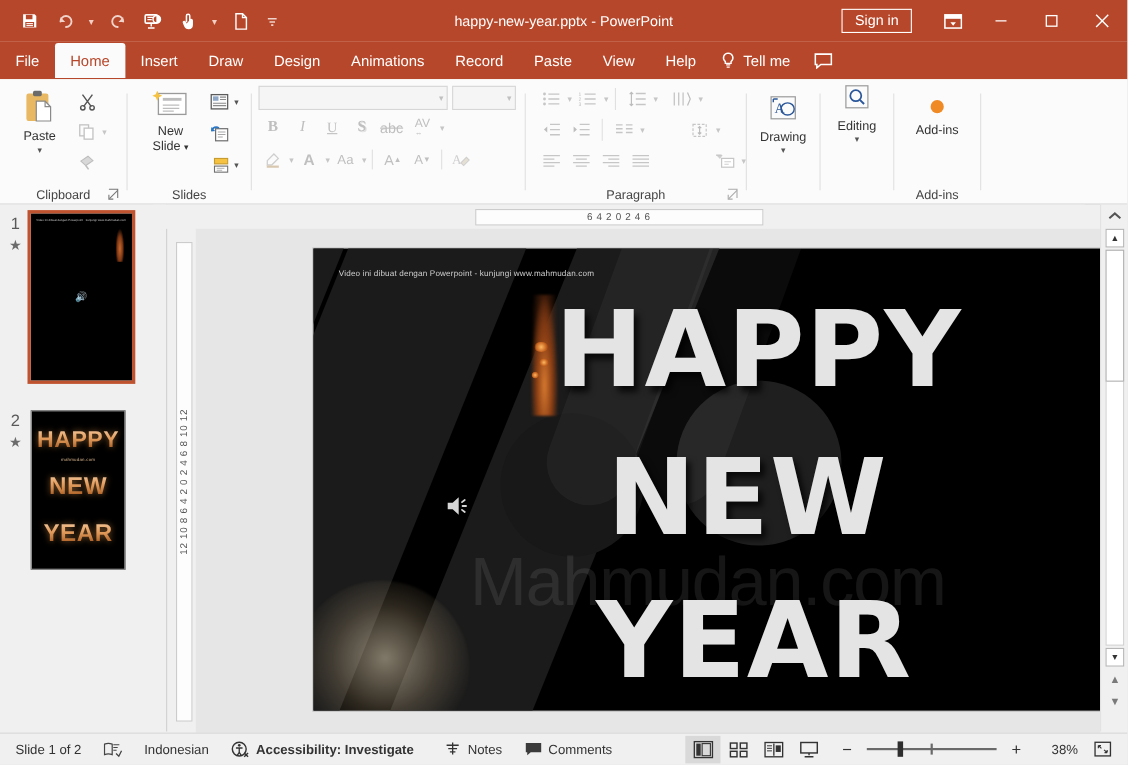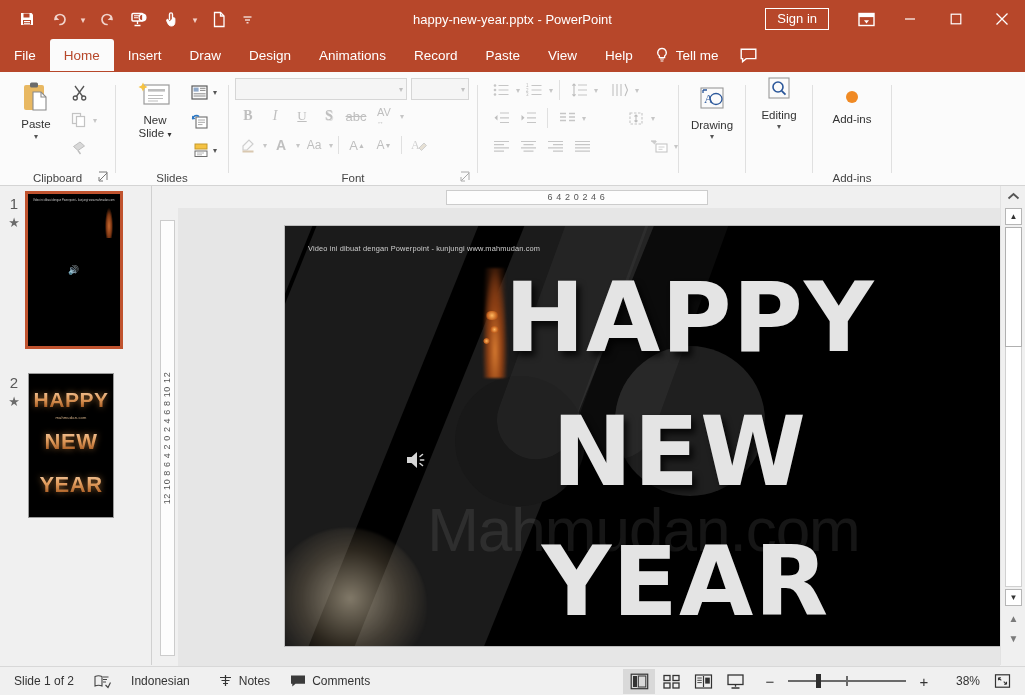--- a/index.html
+++ b/index.html
@@ -141,21 +141,21 @@
     -webkit-background-clip: text; background-clip: text; color: transparent;
     text-shadow: 0 0 6px rgba(240,160,80,.55);
   }
   .t2-sub {
     position: absolute; left: 0; right: 0; text-align: center;
     color: #d8b48c; font-size: 4px; letter-spacing: .2px;
   }
 
   
   .hruler {
-    position: absolute; top: 186px; left: 153px; width: 847px; height: 22px;
+    position: absolute; top: 186px; left: 139px; width: 847px; height: 22px;
     background: #f0f0f0; display: flex; align-items: center; justify-content: center;
   }
   .hruler-inner {
     width: 262px; height: 15px; background: #fdfdfd; border: 1px solid #ccc;
     display: flex; align-items: center; justify-content: center;
     font-size: 9px; color: #555; letter-spacing: .6px; white-space: nowrap;
     overflow: hidden;
   }
   .vruler {
     position: absolute; top: 208px; left: 156px; width: 22px; height: 460px;
@@ -553,129 +553,129 @@
           <div class="smbtn dis" style="font-size:12px">A<span style="font-size:7px;vertical-align:super">▼</span></div>
           <span style="width:1px;height:18px;background:#e0e0e0;margin:0 3px"></span>
           <div class="smbtn dis">
             <svg width="17" height="16" viewBox="0 0 17 16">
                 <text x="0" y="12" font-size="12" fill="#cfcfcf" font-family="serif">A</text>
                 <path d="M8 11 L13 6 L15.5 8.5 L10.5 13.5 Z" fill="#e6e0d4" stroke="#cfcfcf" stroke-width="1"></path>
               </svg>
           </div>
         </div>
       </div>
+    </div>
+    <div class="rgroup-sep"></div>
+
+    <div class="rgroup" style="width:200px">
+      <div class="rgroup-body" style="flex-direction:column;padding-left:10px;gap:2px">
+        <div style="display:flex;align-items:center;gap:1px">
+          <div class="smbtn dis">
+            <svg width="17" height="14" viewBox="0 0 17 14">
+                <circle cx="2" cy="2.5" r="1.3" fill="#c6c6c6"></circle>
+                <circle cx="2" cy="7" r="1.3" fill="#c6c6c6"></circle>
+                <circle cx="2" cy="11.5" r="1.3" fill="#c6c6c6"></circle>
+                <path d="M5.5 2.5h10M5.5 7h10M5.5 11.5h10" stroke="#c6c6c6" stroke-width="1.2"></path>
+              </svg>
+          </div>
+          <span class="caret-sm dis">▾</span>
+          <div class="smbtn dis">
+            <svg width="17" height="14" viewBox="0 0 17 14">
+                <text x="0" y="4" font-size="4.5" fill="#bdbdbd">1</text>
+                <text x="0" y="8.8" font-size="4.5" fill="#bdbdbd">2</text>
+                <text x="0" y="13.3" font-size="4.5" fill="#bdbdbd">3</text>
+                <path d="M5.5 2.5h10M5.5 7h10M5.5 11.5h10" stroke="#c6c6c6" stroke-width="1.2"></path>
+              </svg>
+          </div>
+          <span class="caret-sm dis">▾</span>
+          <span style="width:1px;height:20px;background:#e0e0e0;margin:0 5px"></span>
+          <div class="smbtn dis">
+            <svg width="17" height="14" viewBox="0 0 17 14">
+                <path d="M7 2h9M7 7h9M7 12h9" stroke="#c6c6c6" stroke-width="1.2"></path>
+                <path d="M3 1v12M1.4 2.6 3 1 4.6 2.6M1.4 11.4 3 13 4.6 11.4" stroke="#bdbdbd" stroke-width="1.1" fill="none"></path>
+              </svg>
+          </div>
+          <span class="caret-sm dis">▾</span>
+          <div class="smbtn dis" style="margin-left:8px">
+            <svg width="18" height="14" viewBox="0 0 18 14">
+                <path d="M2 1v12M6 1v12M10 1v12" stroke="#c6c6c6" stroke-width="1.2"></path>
+                <path d="M14 1 L16.5 7 L14 13" stroke="#bdbdbd" stroke-width="1.1" fill="none"></path>
+              </svg>
+          </div>
+          <span class="caret-sm dis">▾</span>
+        </div>
+        <div style="display:flex;align-items:center;gap:1px">
+          <div class="smbtn dis">
+            <svg width="17" height="14" viewBox="0 0 17 14">
+                <path d="M7 2h9M7 6.8h9M7 11.5h9" stroke="#c6c6c6" stroke-width="1.2"></path>
+                <path d="M4.5 4 L1.5 6.8 L4.5 9.5" fill="#bdbdbd"></path>
+              </svg>
+          </div>
+          <div class="smbtn dis">
+            <svg width="17" height="14" viewBox="0 0 17 14">
+                <path d="M7 2h9M7 6.8h9M7 11.5h9" stroke="#c6c6c6" stroke-width="1.2"></path>
+                <path d="M1.5 4 L4.5 6.8 L1.5 9.5" fill="#bdbdbd"></path>
+              </svg>
+          </div>
+          <span style="width:1px;height:20px;background:#e0e0e0;margin:0 5px"></span>
+          <div class="smbtn dis">
+            <svg width="17" height="14" viewBox="0 0 17 14">
+                <path d="M1 2.5h6M1 6h6M1 9.5h6M10 2.5h6M10 6h6M10 9.5h6" stroke="#c6c6c6" stroke-width="1.3"></path>
+              </svg>
+          </div>
+          <span class="caret-sm dis">▾</span>
+          <div class="smbtn dis" style="margin-left:36px">
+            <svg width="18" height="15" viewBox="0 0 18 15">
+                <rect x="3" y="2" width="12" height="11" fill="none" stroke="#c6c6c6" stroke-width="1.1" stroke-dasharray="2.5 1.5"></rect>
+                <path d="M9 4v7M7.5 5.5 9 4 10.5 5.5M7.5 9.5 9 11 10.5 9.5" stroke="#bdbdbd" stroke-width="1.1" fill="none"></path>
+              </svg>
+          </div>
+          <span class="caret-sm dis">▾</span>
+        </div>
+        <div style="display:flex;align-items:center;gap:1px">
+          <div class="smbtn dis">
+            <svg width="17" height="13" viewBox="0 0 17 13">
+                <path d="M1 1.5h15M1 4.7h10M1 7.9h15M1 11.1h10" stroke="#c6c6c6" stroke-width="1.2"></path>
+              </svg>
+          </div>
+          <div class="smbtn dis">
+            <svg width="17" height="13" viewBox="0 0 17 13">
+                <path d="M1 1.5h15M3.5 4.7h10M1 7.9h15M3.5 11.1h10" stroke="#c6c6c6" stroke-width="1.2"></path>
+              </svg>
+          </div>
+          <div class="smbtn dis">
+            <svg width="17" height="13" viewBox="0 0 17 13">
+                <path d="M1 1.5h15M6 4.7h10M1 7.9h15M6 11.1h10" stroke="#c6c6c6" stroke-width="1.2"></path>
+              </svg>
+          </div>
+          <div class="smbtn dis">
+            <svg width="17" height="13" viewBox="0 0 17 13">
+                <path d="M1 1.5h15M1 4.7h15M1 7.9h15M1 11.1h15" stroke="#c6c6c6" stroke-width="1.2"></path>
+              </svg>
+          </div>
+          <div class="smbtn dis" style="margin-left:50px">
+            <svg width="19" height="15" viewBox="0 0 19 15">
+                <rect x="6" y="5" width="11" height="8" fill="#fff" stroke="#c6c6c6" stroke-width="1.1"></rect>
+                <path d="M8.5 8h6M8.5 10.3h4" stroke="#d0d0d0" stroke-width="1"></path>
+                <path d="M1 2 L7 2 L4.5 5.5 Z" fill="#cfcfcf"></path>
+                <path d="M1 2 h5" stroke="#c6c6c6" stroke-width="1.2"></path>
+              </svg>
+          </div>
+          <span class="caret-sm dis">▾</span>
+        </div>
+      </div>
       <div class="rgroup-label">
-        <span>Font</span>
+        <span>Paragraph</span>
         <span class="dialog-launcher">
           <svg width="11" height="11" viewBox="0 0 11 11">
               <path d="M1 1h8v8" fill="none" stroke="#aaa" stroke-width="1"></path>
               <path d="M1.5 9.5 L9 2" stroke="#aaa" stroke-width="1"></path>
               <path d="M1 6v4h4" fill="none" stroke="#aaa" stroke-width="1"></path>
             </svg>
         </span>
-      </div>
-    </div>
-    <div class="rgroup-sep"></div>
-
-    <div class="rgroup" style="width:200px">
-      <div class="rgroup-body" style="flex-direction:column;padding-left:10px;gap:2px">
-        <div style="display:flex;align-items:center;gap:1px">
-          <div class="smbtn dis">
-            <svg width="17" height="14" viewBox="0 0 17 14">
-                <circle cx="2" cy="2.5" r="1.3" fill="#c6c6c6"></circle>
-                <circle cx="2" cy="7" r="1.3" fill="#c6c6c6"></circle>
-                <circle cx="2" cy="11.5" r="1.3" fill="#c6c6c6"></circle>
-                <path d="M5.5 2.5h10M5.5 7h10M5.5 11.5h10" stroke="#c6c6c6" stroke-width="1.2"></path>
-              </svg>
-          </div>
-          <span class="caret-sm dis">▾</span>
-          <div class="smbtn dis">
-            <svg width="17" height="14" viewBox="0 0 17 14">
-                <text x="0" y="4" font-size="4.5" fill="#bdbdbd">1</text>
-                <text x="0" y="8.8" font-size="4.5" fill="#bdbdbd">2</text>
-                <text x="0" y="13.3" font-size="4.5" fill="#bdbdbd">3</text>
-                <path d="M5.5 2.5h10M5.5 7h10M5.5 11.5h10" stroke="#c6c6c6" stroke-width="1.2"></path>
-              </svg>
-          </div>
-          <span class="caret-sm dis">▾</span>
-          <span style="width:1px;height:20px;background:#e0e0e0;margin:0 5px"></span>
-          <div class="smbtn dis">
-            <svg width="17" height="14" viewBox="0 0 17 14">
-                <path d="M7 2h9M7 7h9M7 12h9" stroke="#c6c6c6" stroke-width="1.2"></path>
-                <path d="M3 1v12M1.4 2.6 3 1 4.6 2.6M1.4 11.4 3 13 4.6 11.4" stroke="#bdbdbd" stroke-width="1.1" fill="none"></path>
-              </svg>
-          </div>
-          <span class="caret-sm dis">▾</span>
-          <div class="smbtn dis" style="margin-left:8px">
-            <svg width="18" height="14" viewBox="0 0 18 14">
-                <path d="M2 1v12M6 1v12M10 1v12" stroke="#c6c6c6" stroke-width="1.2"></path>
-                <path d="M14 1 L16.5 7 L14 13" stroke="#bdbdbd" stroke-width="1.1" fill="none"></path>
-              </svg>
-          </div>
-          <span class="caret-sm dis">▾</span>
-        </div>
-        <div style="display:flex;align-items:center;gap:1px">
-          <div class="smbtn dis">
-            <svg width="17" height="14" viewBox="0 0 17 14">
-                <path d="M7 2h9M7 6.8h9M7 11.5h9" stroke="#c6c6c6" stroke-width="1.2"></path>
-                <path d="M4.5 4 L1.5 6.8 L4.5 9.5" fill="#bdbdbd"></path>
-              </svg>
-          </div>
-          <div class="smbtn dis">
-            <svg width="17" height="14" viewBox="0 0 17 14">
-                <path d="M7 2h9M7 6.8h9M7 11.5h9" stroke="#c6c6c6" stroke-width="1.2"></path>
-                <path d="M1.5 4 L4.5 6.8 L1.5 9.5" fill="#bdbdbd"></path>
-              </svg>
-          </div>
-          <span style="width:1px;height:20px;background:#e0e0e0;margin:0 5px"></span>
-          <div class="smbtn dis">
-            <svg width="17" height="14" viewBox="0 0 17 14">
-                <path d="M1 2.5h6M1 6h6M1 9.5h6M10 2.5h6M10 6h6M10 9.5h6" stroke="#c6c6c6" stroke-width="1.3"></path>
-              </svg>
-          </div>
-          <span class="caret-sm dis">▾</span>
-          <div class="smbtn dis" style="margin-left:36px">
-            <svg width="18" height="15" viewBox="0 0 18 15">
-                <rect x="3" y="2" width="12" height="11" fill="none" stroke="#c6c6c6" stroke-width="1.1" stroke-dasharray="2.5 1.5"></rect>
-                <path d="M9 4v7M7.5 5.5 9 4 10.5 5.5M7.5 9.5 9 11 10.5 9.5" stroke="#bdbdbd" stroke-width="1.1" fill="none"></path>
-              </svg>
-          </div>
-          <span class="caret-sm dis">▾</span>
-        </div>
-        <div style="display:flex;align-items:center;gap:1px">
-          <div class="smbtn dis">
-            <svg width="17" height="13" viewBox="0 0 17 13">
-                <path d="M1 1.5h15M1 4.7h10M1 7.9h15M1 11.1h10" stroke="#c6c6c6" stroke-width="1.2"></path>
-              </svg>
-          </div>
-          <div class="smbtn dis">
-            <svg width="17" height="13" viewBox="0 0 17 13">
-                <path d="M1 1.5h15M3.5 4.7h10M1 7.9h15M3.5 11.1h10" stroke="#c6c6c6" stroke-width="1.2"></path>
-              </svg>
-          </div>
-          <div class="smbtn dis">
-            <svg width="17" height="13" viewBox="0 0 17 13">
-                <path d="M1 1.5h15M6 4.7h10M1 7.9h15M6 11.1h10" stroke="#c6c6c6" stroke-width="1.2"></path>
-              </svg>
-          </div>
-          <div class="smbtn dis">
-            <svg width="17" height="13" viewBox="0 0 17 13">
-                <path d="M1 1.5h15M1 4.7h15M1 7.9h15M1 11.1h15" stroke="#c6c6c6" stroke-width="1.2"></path>
-              </svg>
-          </div>
-          <div class="smbtn dis" style="margin-left:50px">
-            <svg width="19" height="15" viewBox="0 0 19 15">
-                <rect x="6" y="5" width="11" height="8" fill="#fff" stroke="#c6c6c6" stroke-width="1.1"></rect>
-                <path d="M8.5 8h6M8.5 10.3h4" stroke="#d0d0d0" stroke-width="1"></path>
-                <path d="M1 2 L7 2 L4.5 5.5 Z" fill="#cfcfcf"></path>
-                <path d="M1 2 h5" stroke="#c6c6c6" stroke-width="1.2"></path>
-              </svg>
-          </div>
-          <span class="caret-sm dis">▾</span>
-        </div>
       </div>
     </div>
     <div class="rgroup-sep"></div>
 
     <div class="rgroup" style="width:66px">
       <div class="rgroup-body" style="justify-content:center;padding-top:10px">
         <div class="bigbtn" style="width:62px">
           <span>
             <svg width="32" height="30" viewBox="0 0 32 30">
                 <rect x="5" y="2" width="22" height="20" fill="none" stroke="#9a9a9a" stroke-width="1.1"></rect>
@@ -818,20 +818,31 @@
   <div class="statusbar">
     <div class="sb-item static" style="padding-left:14px">Slide 1 of 2</div>
     <div class="sb-item">
       <svg width="17" height="15" viewBox="0 0 17 15">
           <path d="M1 2.5 Q4.5 1 8 2.5 v9.5 Q4.5 10.5 1 12z" fill="none" stroke="#444" stroke-width="1.1"></path>
           <path d="M9 3 L14.5 3 M9 5.5 L13 5.5 M9 8 L12 8" stroke="#444" stroke-width="1"></path>
           <path d="M11.5 11 L14 13.5 L16.5 8.5" fill="none" stroke="#444" stroke-width="1.2"></path>
         </svg>
     </div>
     <div class="sb-item">Indonesian</div>
+    <div class="sb-item">
+      <span>
+        <svg width="17" height="16" viewBox="0 0 17 16">
+            <circle cx="7.5" cy="8" r="6.3" fill="none" stroke="#333" stroke-width="1.3"></circle>
+            <circle cx="7.5" cy="4.6" r="1.2" fill="#333"></circle>
+            <path d="M4.5 7 h6 M7.5 7 v4 M7.5 11 l-2 3 M7.5 11 l2 3" stroke="#333" stroke-width="1.2" fill="none"></path>
+            <path d="M12 11.5 l3.5 3.5 M15.5 11.5 l-3.5 3.5" stroke="#333" stroke-width="1.3"></path>
+          </svg>
+      </span>
+      <span style="font-weight:bold">Accessibility: Investigate</span>
+    </div>
     <div class="sb-item" style="margin-left:8px">
       <span>
         <svg width="15" height="14" viewBox="0 0 15 14">
             <path d="M2 3.5 L13 3.5 M3.5 6.5 L11.5 6.5 M5 9.5 L10 9.5 M7.5 12 L7.5 1" stroke="#333" stroke-width="1.2"></path>
           </svg>
       </span>
       <span>Notes</span>
     </div>
     <div class="sb-item">
       <span>

